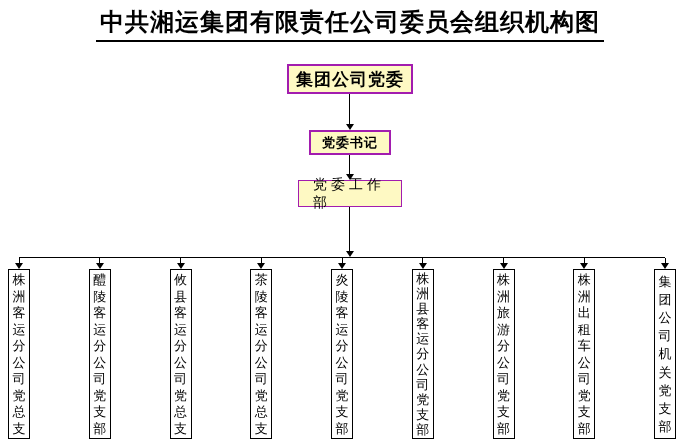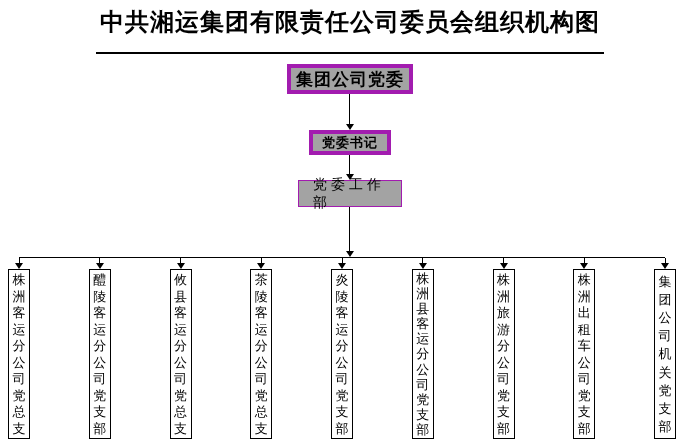--- a/index.html
+++ b/index.html
@@ -22,26 +22,26 @@
     left: 0;
     width: 100%;
     text-align: center;
   }
   .title-text {
     display: inline-block;
     font-size: 24px;
     font-weight: bold;
     letter-spacing: 1px;
     border-bottom: 2px solid #000;
-    padding: 0 4px 14px 4px;
+    padding: 0 4px 2px 4px;
   }
   .node {
     position: absolute;
-    border: 4px solid #a21caf;
-    background: #a3a3a3;
+    border: 2px solid #a21caf;
+    background: #fef9c3;
     display: flex;
     align-items: center;
     justify-content: center;
     font-weight: bold;
     box-sizing: border-box;
   }
   .node-root {
     left: 287px; top: 64px;
     width: 126px; height: 30px;
     font-size: 17px;

